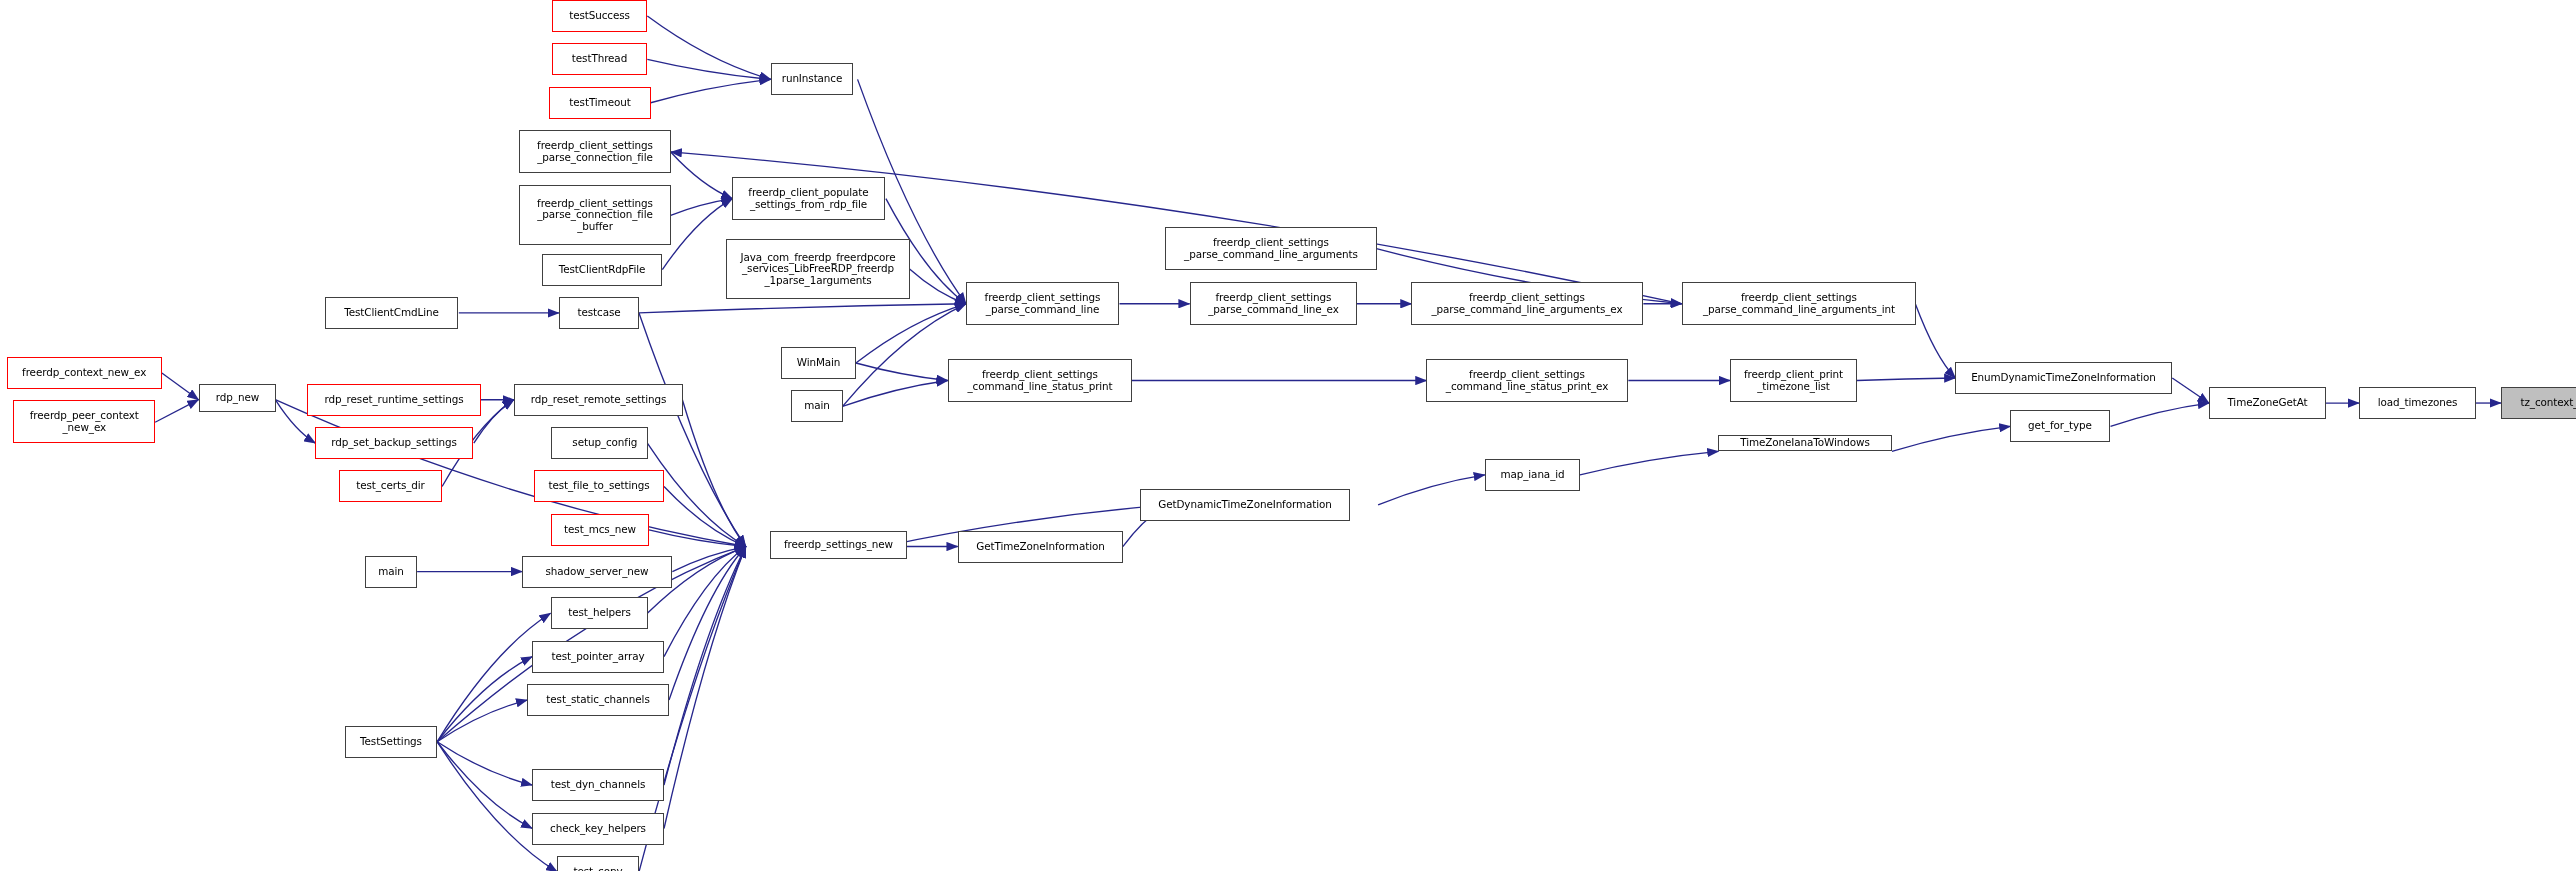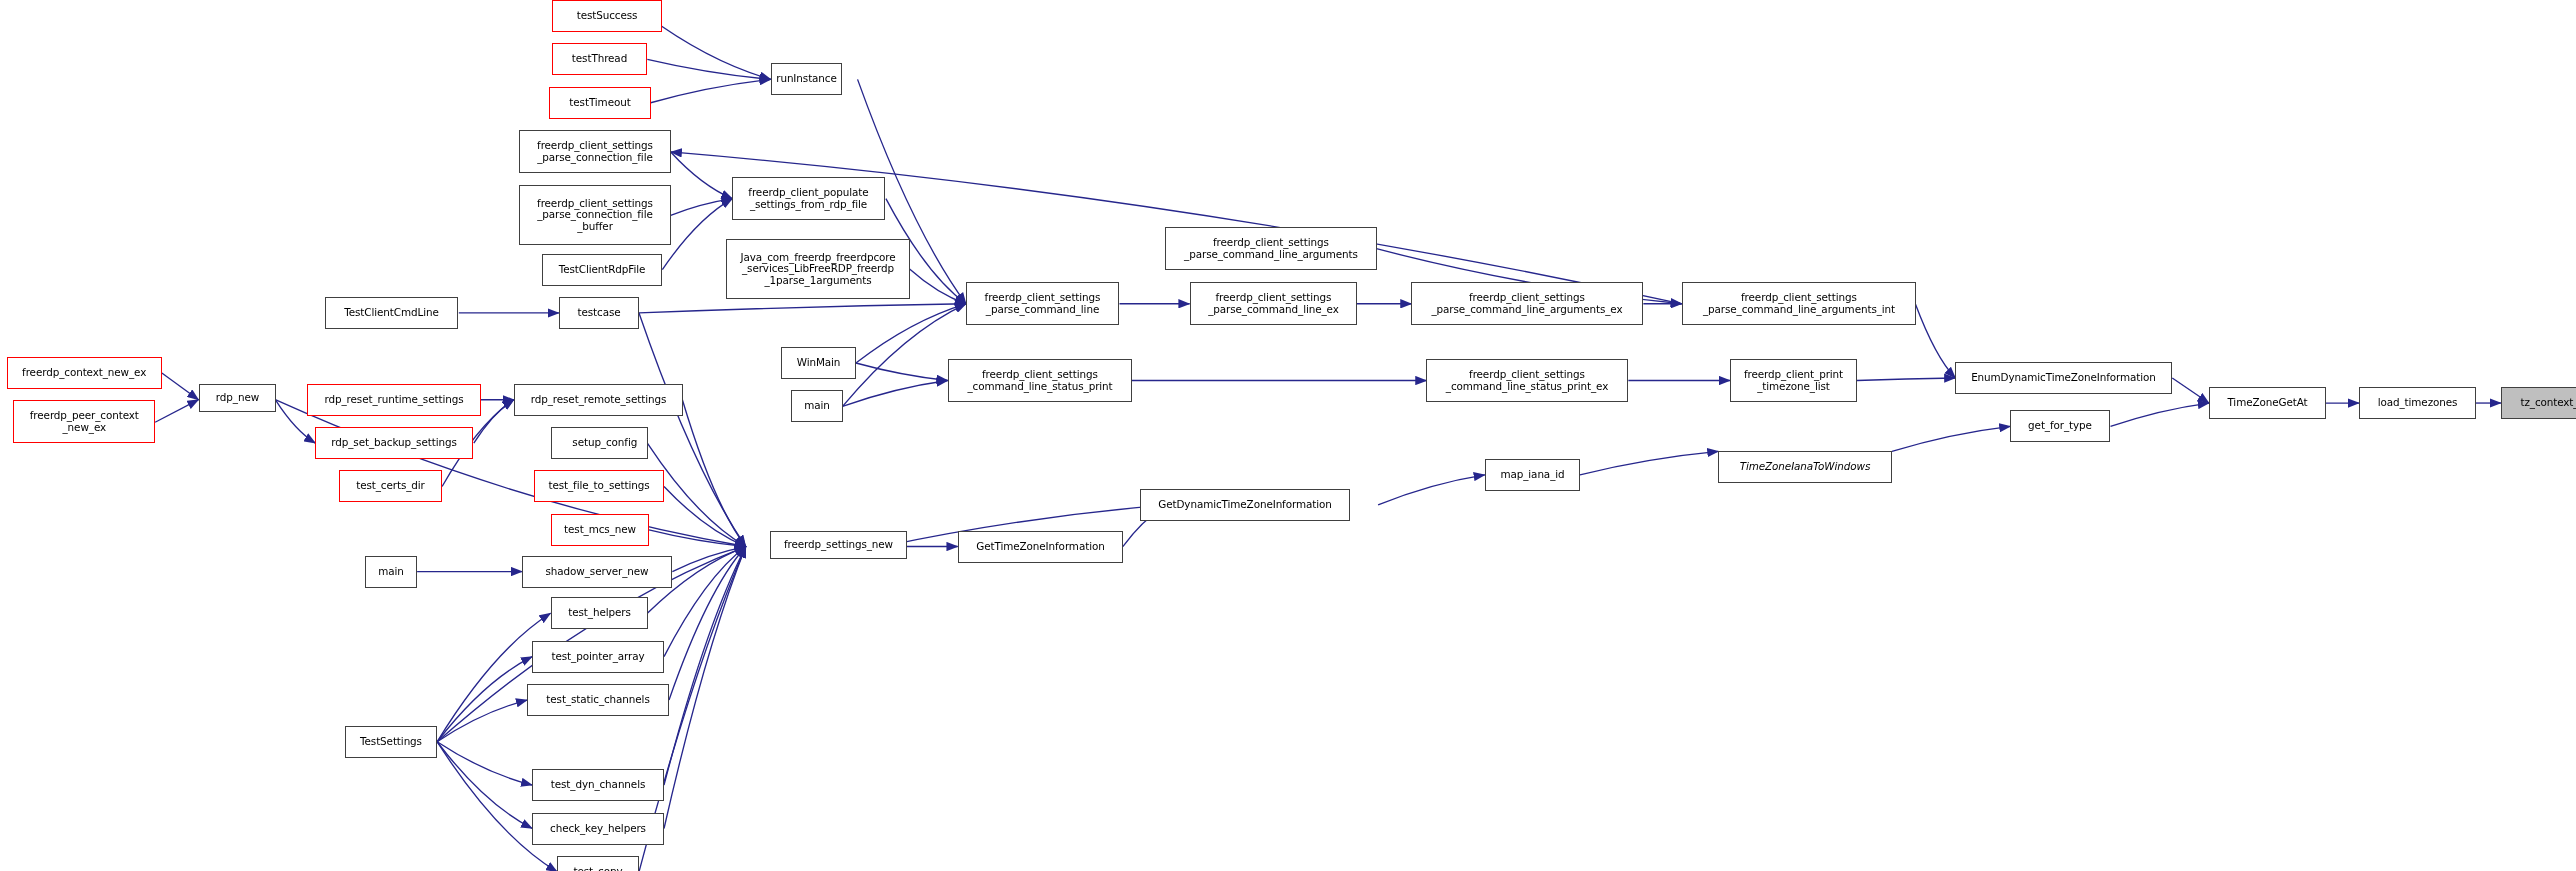--- a/index.html
+++ b/index.html
@@ -116,24 +116,24 @@
         <path d="M524,889 Q596,1001.32 668,1045" marker-end="url(#arrow)"></path>
         <path d="M524,889 Q709,726 894,655" marker-end="url(#arrow)"></path>
         <path d="M776,735 Q835,677.4 894,655" marker-end="url(#arrow)"></path>
         <path d="M796,787 Q845,691.96 894,655" marker-end="url(#arrow)"></path>
         <path d="M802,839 Q848,706.52 894,655" marker-end="url(#arrow)"></path>
         <path d="M796,941 Q845,752 894,655" marker-end="url(#arrow)"></path>
         <path d="M796,993 Q845,778 894,655" marker-end="url(#arrow)"></path>
         <path d="M766,1045 Q830,804 894,655" marker-end="url(#arrow)"></path>
       </g>
   </svg>
-<div class="node red" style="left: 552px; top: 0px; width: 110px; height: 32px;">testSuccess</div>
+<div class="node red" style="left: 552px; top: 0px; width: 95px; height: 32px;">testSuccess</div>
     <div class="node red" style="left: 552px; top: 43px; width: 95px; height: 32px;">testThread</div>
     <div class="node red" style="left: 549px; top: 87px; width: 102px; height: 32px;">testTimeout</div>
-    <div class="node" style="left: 771px; top: 63px; width: 71px; height: 32px;">runInstance</div>
+    <div class="node" style="left: 771px; top: 63px; width: 82px; height: 32px;">runInstance</div>
     <div class="node" style="left: 519px; top: 130px; width: 152px; height: 43px;">freerdp_client_settings
 _parse_connection_file</div>
     <div class="node" style="left: 732px; top: 177px; width: 153px; height: 43px;">freerdp_client_populate
 _settings_from_rdp_file</div>
     <div class="node" style="left: 519px; top: 185px; width: 152px; height: 60px;">freerdp_client_settings
 _parse_connection_file
 _buffer</div>
     <div class="node" style="left: 726px; top: 239px; width: 184px; height: 60px;">Java_com_freerdp_freerdpcore
 _services_LibFreeRDP_freerdp
 _1parse_1arguments</div>
@@ -168,21 +168,21 @@
     <div class="node" style="left: 948px; top: 359px; width: 184px; height: 43px;">freerdp_client_settings
 _command_line_status_print</div>
     <div class="node" style="left: 1426px; top: 359px; width: 202px; height: 43px;">freerdp_client_settings
 _command_line_status_print_ex</div>
     <div class="node" style="left: 1730px; top: 359px; width: 127px; height: 43px;">freerdp_client_print
 _timezone_list</div>
     <div class="node" style="left: 746px; top: 531px; width: 137px; height: 28px; margin-left: 24px;">freerdp_settings_new</div>
     <div class="node" style="left: 958px; top: 531px; width: 165px; height: 32px;">GetTimeZoneInformation</div>
     <div class="node" style="left: 1140px; top: 489px; width: 210px; height: 32px;">GetDynamicTimeZoneInformation</div>
     <div class="node" style="left: 1485px; top: 459px; width: 95px; height: 32px;">map_iana_id</div>
-    <div class="node" style="left: 1718px; top: 451px; width: 174px; height: 32px; font-style: italic;">TimeZoneIanaToWindows</div>
+    <div class="node" style="left: 1718px; top: 435px; width: 174px; height: 16px;">TimeZoneIanaToWindows</div>
     <div class="node" style="left: 1955px; top: 362px; width: 217px; height: 32px;">EnumDynamicTimeZoneInformation</div>
     <div class="node" style="left: 2010px; top: 410px; width: 100px; height: 32px;">get_for_type</div>
     <div class="node" style="left: 2209px; top: 387px; width: 117px; height: 32px;">TimeZoneGetAt</div>
     <div class="node" style="left: 2359px; top: 387px; width: 117px; height: 32px;">load_timezones</div>
     <div class="node current" style="left: 2501px; top: 387px; width: 117px; height: 32px;">tz_context_free</div>
     <div class="node" style="left: 345px; top: 726px; width: 92px; height: 32px;">TestSettings</div>
     <div class="node" style="left: 551px; top: 597px; width: 97px; height: 32px;">test_helpers</div>
     <div class="node" style="left: 532px; top: 641px; width: 132px; height: 32px;">test_pointer_array</div>
     <div class="node" style="left: 527px; top: 684px; width: 142px; height: 32px;">test_static_channels</div>
     <div class="node" style="left: 532px; top: 769px; width: 132px; height: 32px;">test_dyn_channels</div>

